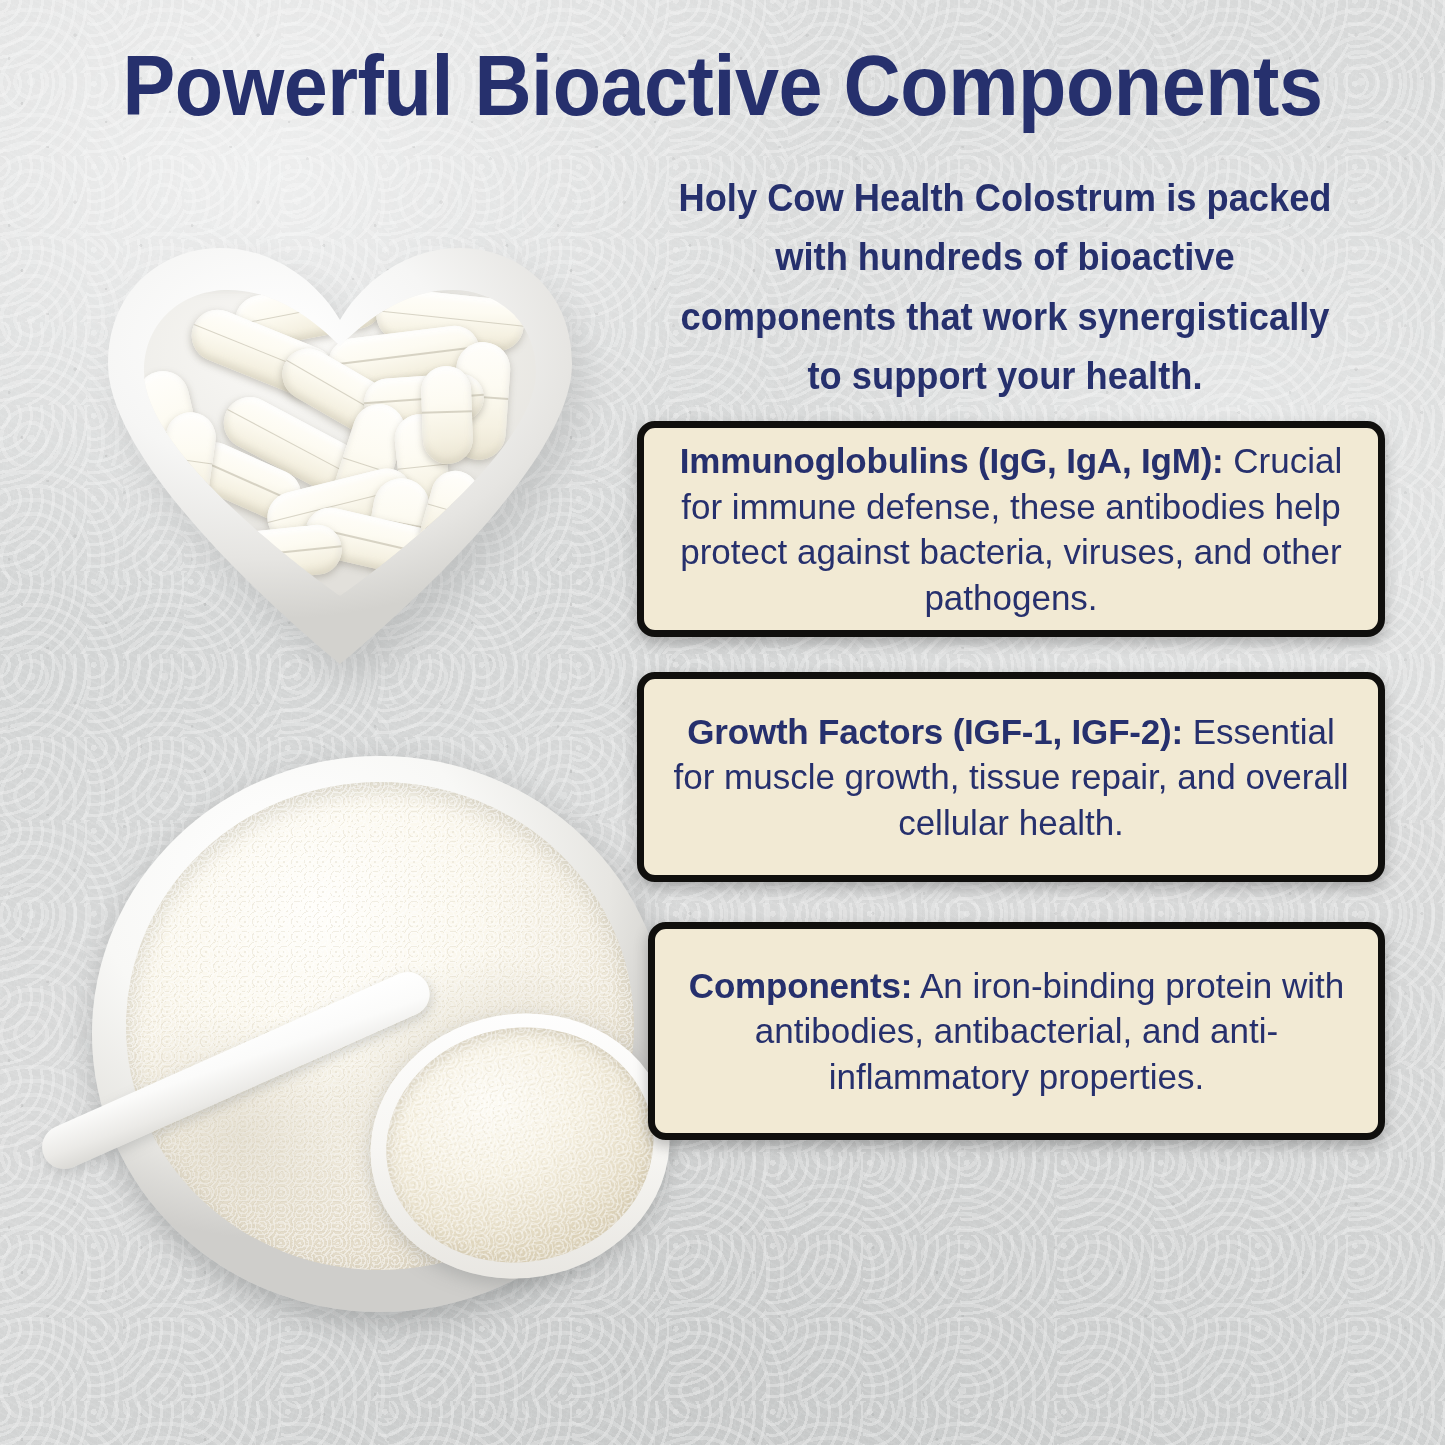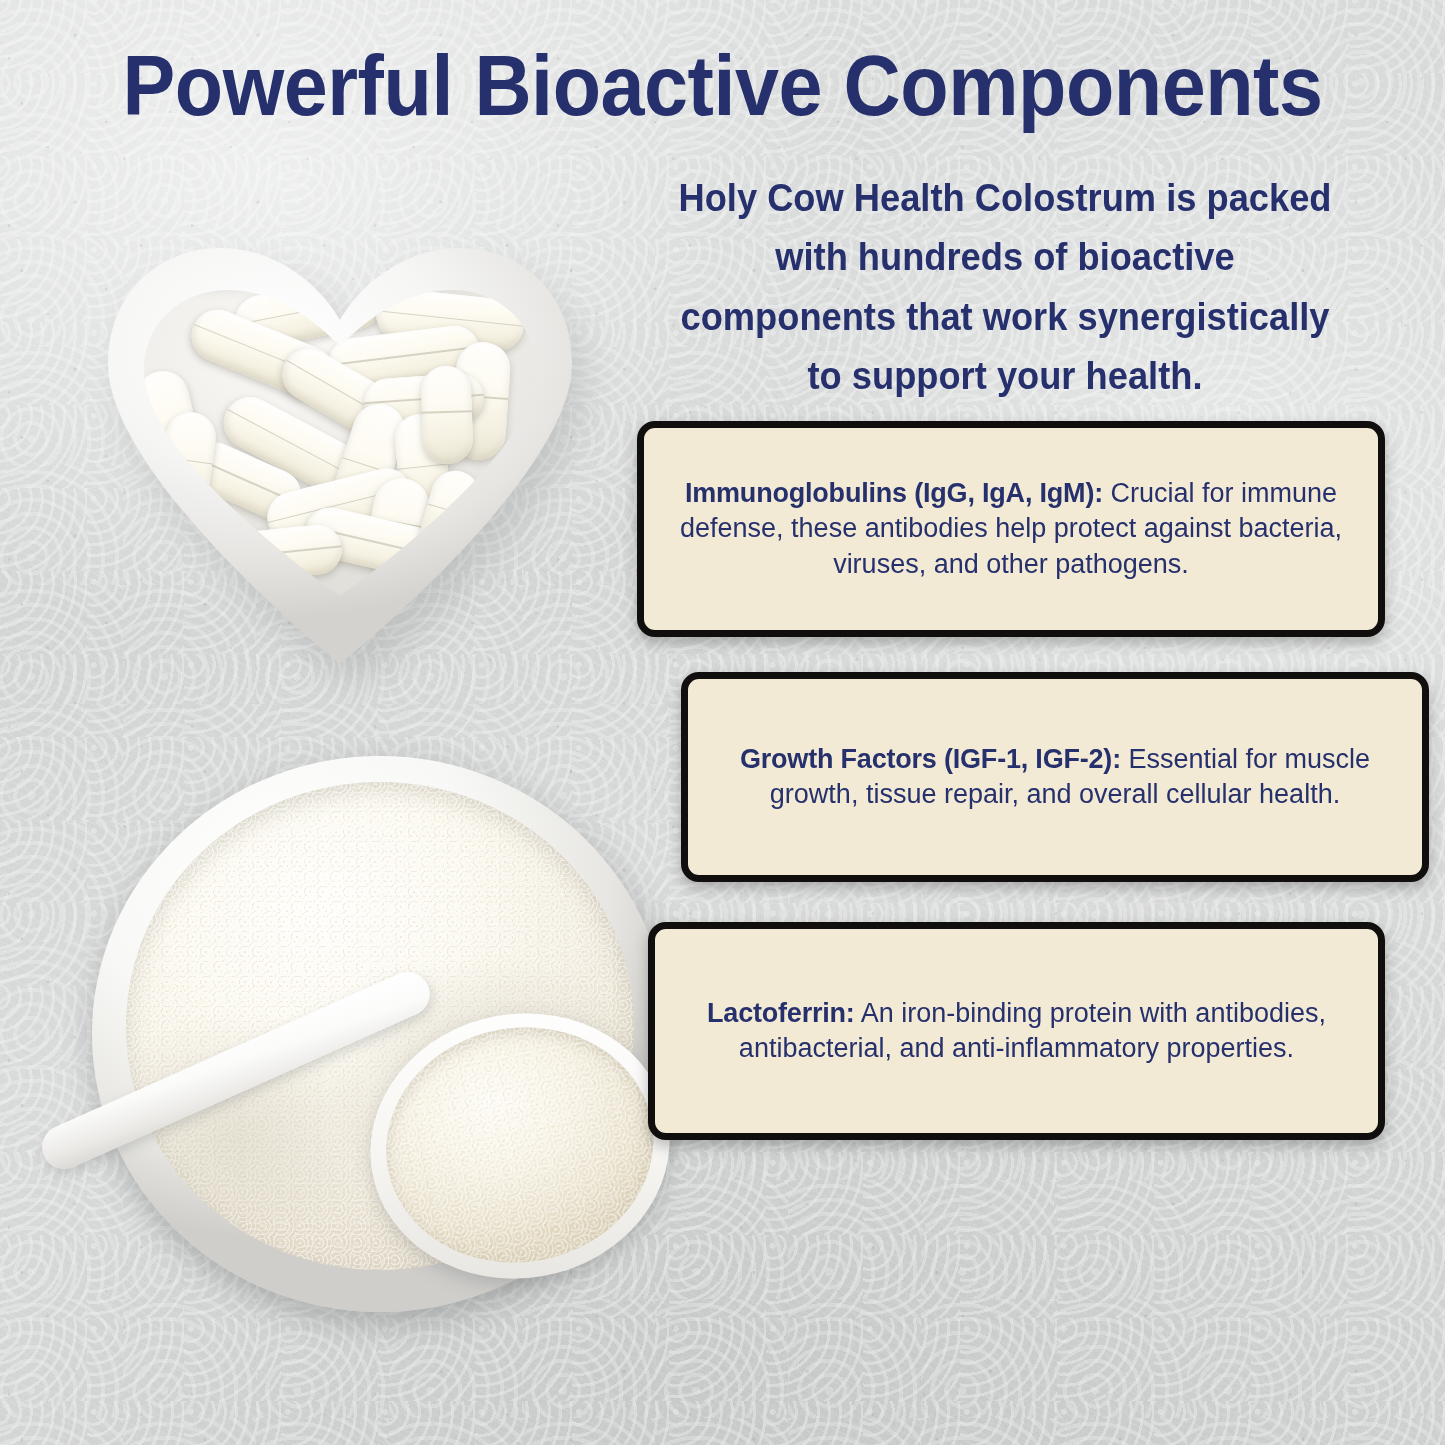--- a/index.html
+++ b/index.html
@@ -265,31 +265,31 @@
     box-shadow: 0 6px 14px rgba(70,70,70,0.35);
     display: flex;
     align-items: center;
     justify-content: center;
     padding: 8px 22px;
   }
   .card-text {
     text-align: center;
     color: #26306d;
     font-family: "Liberation Sans", sans-serif;
-    font-size: 27px;
+    font-size: 35px;
     line-height: 1.30;
   }
   .card-text b {
     font-family: "Liberation Sans Narrow", "Liberation Sans", sans-serif;
     font-weight: bold;
     letter-spacing: -0.2px;
   }
 
   #card-1 { left: 637px; top: 421px;  width: 748px; height: 216px; }
-  #card-2 { left: 637px; top: 672px;  width: 748px; height: 210px; margin-left: 44px; }
+  #card-2 { left: 637px; top: 672px;  width: 748px; height: 210px; }
   #card-3 { left: 648px; top: 922px;  width: 737px; height: 218px; }
   #card-4 { left: 648px; top: 1172px; width: 737px; height: 230px; }
 </style>
 </head>
 <body>
 
 <div id="canvas">
 
   <div class="bg-base"></div>
   <div class="bg-tex1"></div>
@@ -353,19 +353,19 @@
 
   <div class="card" id="card-2">
     <div class="card-text">
       <b>Growth Factors (IGF-1, IGF-2):</b> 
       <span>Essential for muscle growth, tissue repair, and overall cellular health.</span>
     </div>
   </div>
 
   <div class="card" id="card-3">
     <div class="card-text">
-      <b>Lactoferrin:</b> 
+      <b>Components:</b> 
       <span>An iron-binding protein with antibodies, antibacterial, and anti-inflammatory properties.</span>
     </div>
   </div>
 
 
 </div>
 
 </body></html>

